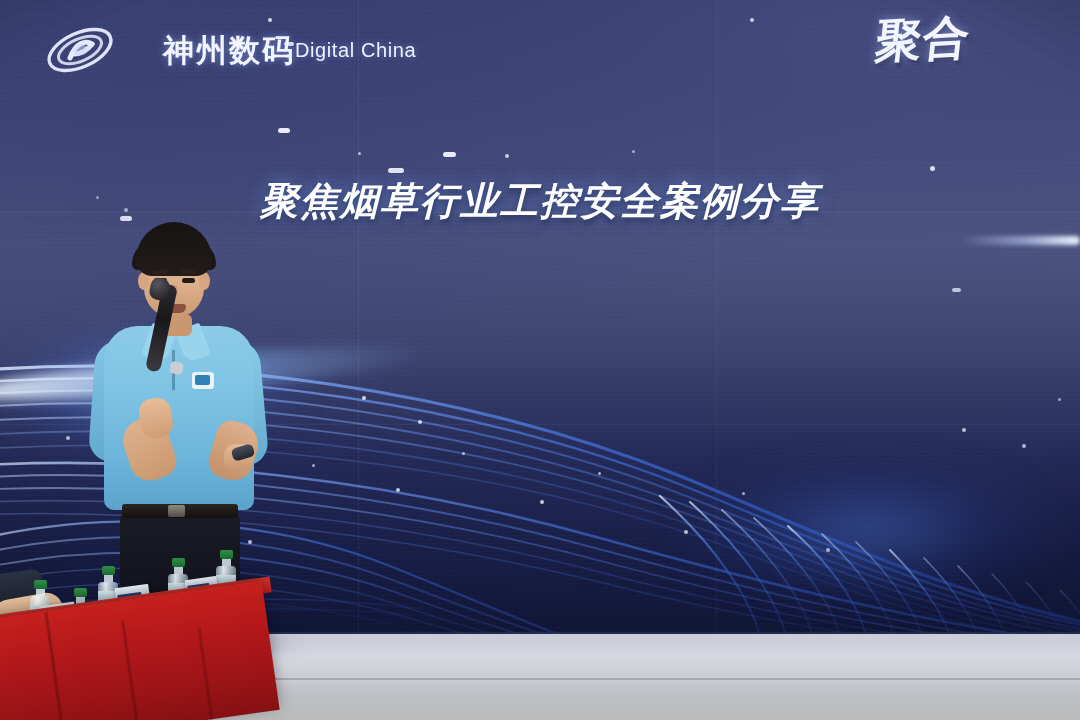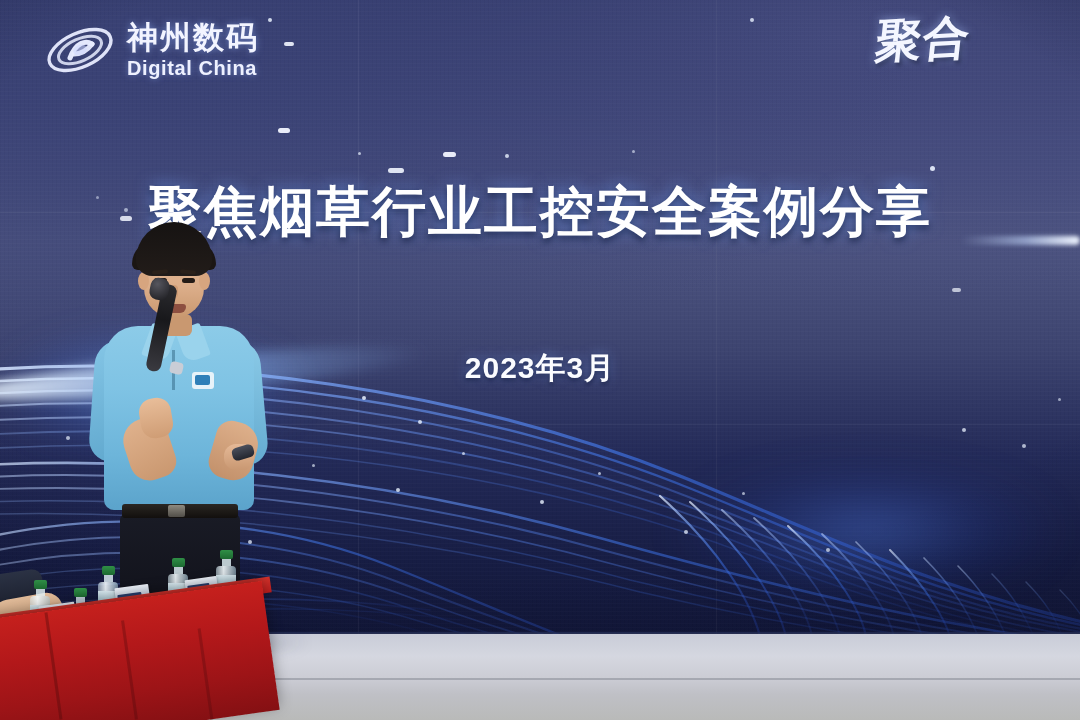--- a/index.html
+++ b/index.html
@@ -55,27 +55,27 @@
     filter:blur(2px);border-radius:5px;
   }
 
   
   .dot{position:absolute;border-radius:50%;background:#eaf2ff;}
   .dash{position:absolute;border-radius:3px;background:#f2f6ff;}
 
   
   .logo{position:absolute;left:42px;top:18px;display:flex;align-items:center;gap:9px;}
   .logo-mark{width:76px;height:64px;}
-  .logo-text{display:flex;flex-direction:column;line-height:1;}
+  .logo-text{display:flex;flex-direction:row;line-height:1;margin-left:36px;}
   .logo-cn{
     font-size:31px;font-weight:700;color:#f2f4ff;letter-spacing:2px;
     text-shadow:0 0 7px rgba(150,180,255,.55);
   }
   .logo-en{
-    font-size:20px;font-weight:700;color:#eef1ff;letter-spacing:.6px;margin-top:5px;
+    font-size:20px;font-weight:400;color:#eef1ff;letter-spacing:.6px;margin-top:5px;
     text-shadow:0 0 6px rgba(150,180,255,.5);
   }
 
   
   .slogan{position:absolute;right:24px;top:18px;text-align:right;}
   .slogan-brush{
     font-family:"DejaVu Serif",serif;
     font-size:46px;font-weight:700;color:#f4f6ff;letter-spacing:1px;
     line-height:.92;
     display:inline-block;
@@ -85,22 +85,23 @@
   }
   .slogan-sub{
     font-size:30px;font-weight:700;color:#f0f3ff;letter-spacing:5px;
     margin-top:6px;
     text-shadow:0 0 9px rgba(160,190,255,.55),1px 2px 3px rgba(10,14,40,.65);
   }
 
   
   .slide-title{
     position:absolute;left:0;right:0;top:176px;text-align:center;
-    font-size:54px;font-weight:700;color:#ffffff;letter-spacing:2px;
+    font-size:38px;font-weight:700;color:#ffffff;letter-spacing:2px;
     text-shadow:0 0 16px rgba(120,165,255,.65),0 3px 7px rgba(6,10,34,.85);
+    font-style:italic;
   }
   .slide-date{
     position:absolute;left:0;right:0;top:348px;text-align:center;
     font-size:30px;font-weight:700;color:#fbfcff;letter-spacing:1px;
     text-shadow:0 0 12px rgba(130,170,255,.5),0 2px 5px rgba(6,10,34,.8);
   }
   .slide-company{
     position:absolute;left:0;right:0;top:452px;text-align:center;
     font-size:33px;font-weight:700;color:#ffffff;letter-spacing:2px;
     text-shadow:0 0 14px rgba(130,175,255,.6),0 2px 6px rgba(6,10,34,.85);
@@ -396,21 +397,20 @@
   <div class="dot" style="left:684px;top:530px;width:4px;height:4px;opacity:.75;"></div>
   <div class="dot" style="left:742px;top:492px;width:3px;height:3px;opacity:.65;"></div>
   <div class="dot" style="left:826px;top:548px;width:4px;height:4px;opacity:.7;"></div>
   <div class="dot" style="left:248px;top:540px;width:4px;height:4px;opacity:.75;"></div>
   <div class="dot" style="left:186px;top:500px;width:3px;height:3px;opacity:.6;"></div>
   <div class="dot" style="left:66px;top:436px;width:4px;height:4px;opacity:.7;"></div>
 
   <div class="wall-vignette"></div>
 
   <div class="slide-title">聚焦烟草行业工控安全案例分享</div>
-  <div class="slide-date">2023年3月</div>
 
   <div class="logo">
     <div class="logo-mark">
       <svg width="76" height="64" viewBox="0 0 76 64">
         <g fill="none" stroke="#e8ecff" stroke-linecap="round">
           <ellipse cx="38" cy="32" rx="33" ry="17" transform="rotate(-24 38 32)" stroke-width="3.4" opacity="0.95"></ellipse>
           <ellipse cx="38" cy="32" rx="23" ry="11" transform="rotate(-24 38 32)" stroke-width="3" opacity="0.85"></ellipse>
           <path d="M28 40 C 34 24, 44 22, 50 26" stroke-width="5" opacity="0.98"></path>
           <path d="M50 26 C 44 34, 38 36, 32 36" stroke-width="5" opacity="0.95"></path>
         </g>

